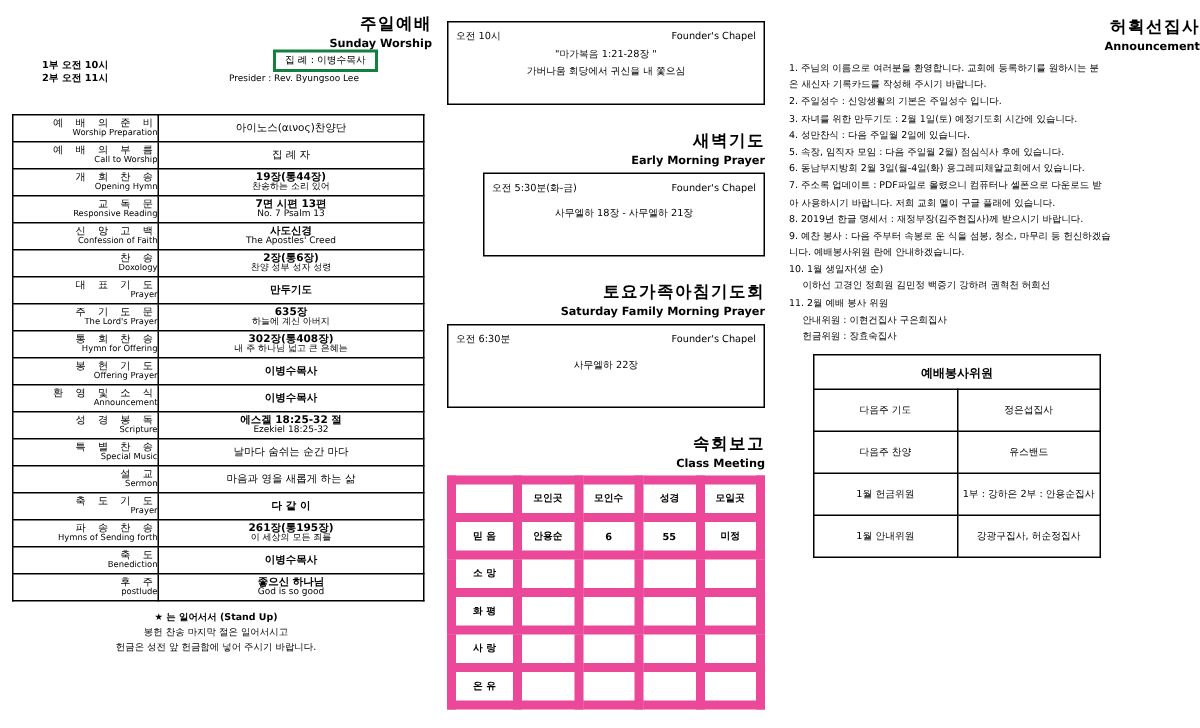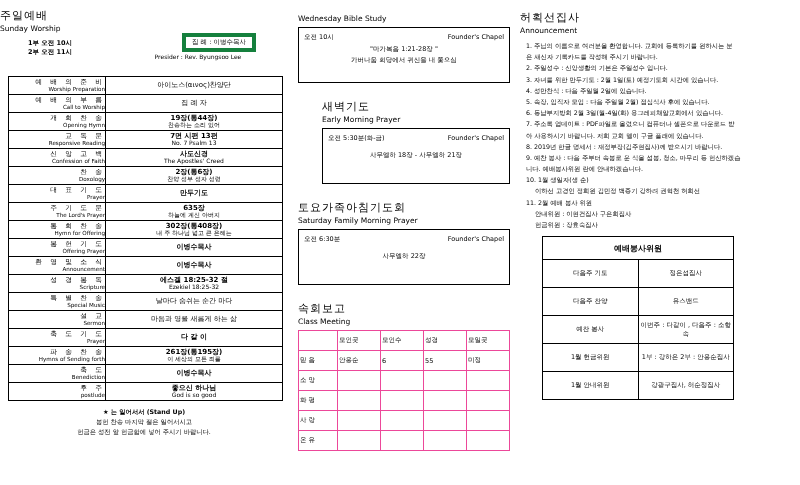--- a/index.html
+++ b/index.html
@@ -10,28 +10,28 @@
     color:#000;
     font-size:7px;
     overflow:hidden;
     position:relative;
   }
   .col{position:absolute;top:0;}
   .c1{left:0;width:288px;}
   .c2{left:288px;width:232px;}
   .c3{left:520px;width:280px;}
 
-  .hdr{text-align:left;font-weight:normal;}
+  .hdr{text-align:right;font-weight:bold;}
   .hdr .ko{font-size:11px;letter-spacing:1px;}
   .hdr .en{font-size:7.5px;margin-top:1px;}
 
   
   .svc-meta{font-size:6.5px;margin:6px 0 0 28px;line-height:1.45;}
   .svc-meta .line1{font-weight:bold;}
-  .presider{border:4px solid #15803d;display:inline-block;padding:1px 6px;font-size:6.5px;margin-left:42px;}
+  .presider{border:2px solid #15803d;display:inline-block;padding:1px 6px;font-size:6.5px;margin-left:42px;}
 
   table.order{border-collapse:collapse;width:272px;margin:3px 0 0 8px;table-layout:fixed;}
   table.order td{border:1px solid #000;padding:0;vertical-align:middle;height:17px;}
   td.label{width:96px;padding-left:2px;text-align:right;}
   td.val{width:176px;text-align:center;}
   .lbl-ko{font-size:6.8px;letter-spacing:3px;display:block;line-height:1.1;}
   .lbl-en{font-size:5.6px;display:block;line-height:1.1;padding-left:8px;}
   .v-main{font-size:7px;font-weight:bold;display:block;line-height:1.15;}
   .v-sub{font-size:6px;display:block;line-height:1.15;}
   .v-one{font-size:7px;display:block;line-height:1.15;}
@@ -42,21 +42,21 @@
   
   .blk{margin:0 10px;}
   .blk + .blk{margin-top:10px;}
   .box{border:1px solid #000;height:54px;position:relative;margin-top:4px;}
   .box .tl{position:absolute;left:5px;top:5px;font-size:6.5px;}
   .box .tr{position:absolute;right:5px;top:5px;font-size:6.5px;}
   .box .ctr{position:absolute;left:0;right:0;top:16px;text-align:center;font-size:6.5px;line-height:1.7;}
   .box .ctr2{position:absolute;left:0;right:0;top:22px;text-align:center;font-size:6.5px;}
 
   table.class{border-collapse:collapse;width:212px;margin:4px 0 0 0;table-layout:fixed;}
-  table.class td,table.class th{border:1px solid #ec4899;height:17px;font-weight:normal;font-size:6.5px;text-align:left;}
+  table.class td,table.class th{border:6px solid #ec4899;height:17px;font-weight:bold;font-size:6.5px;text-align:center;}
   table.class td.rowhdr{width:36px;}
 
   
   .ann{margin:6px 8px 0 6px;font-size:6.3px;line-height:1.62;}
   .ann .it{margin-bottom:1px;}
   .ann .sub{margin-left:9px;}
 
   table.vol{border-collapse:collapse;width:192px;margin:6px 0 0 22px;table-layout:fixed;}
   table.vol td{border:1px solid #000;height:25px;text-align:center;font-size:6.5px;}
   table.vol td.h{font-weight:bold;font-size:8px;height:20px;}
@@ -262,21 +262,20 @@
     <div class="b">★ 는 일어서서 (Stand Up)</div>
     <div>봉헌 찬송 마지막 절은 일어서시고</div>
     <div>헌금은 성전 앞 헌금함에 넣어 주시기 바랍니다.</div>
   </div>
 </div>
 
 <div class="col c2">
 
   <div class="blk" style="margin-top:14px;">
     <div class="hdr">
-      <div class="en">Wednesday Bible Study</div>
     </div>
     <div class="box">
       <div class="tl">오전 10시</div>
       <div class="tr">Founder's Chapel</div>
       <div class="ctr">
         <div>"마가복음 1:21-28장 "</div>
         <div>가버나움 회당에서 귀신을 내 쫓으심</div>
       </div>
     </div>
   </div>
@@ -392,24 +391,20 @@
     </tr>
     <tr>
       <td class="k">다음주 기도</td>
       <td>정은섭집사</td>
     </tr>
     <tr>
       <td class="k">다음주 찬양</td>
       <td>유스밴드</td>
     </tr>
     <tr>
-      <td class="k">예찬 봉사</td>
-      <td>이번주 : 다같이  ,  다음주 : 소향속</td>
-    </tr>
-    <tr>
       <td class="k">1월 헌금위원</td>
       <td>1부 : 강하은 2부 : 안용순집사</td>
     </tr>
     <tr>
       <td class="k">1월 안내위원</td>
       <td>강광구집사, 허순정집사</td>
     </tr>
   </tbody>
     </table>
 </div>

